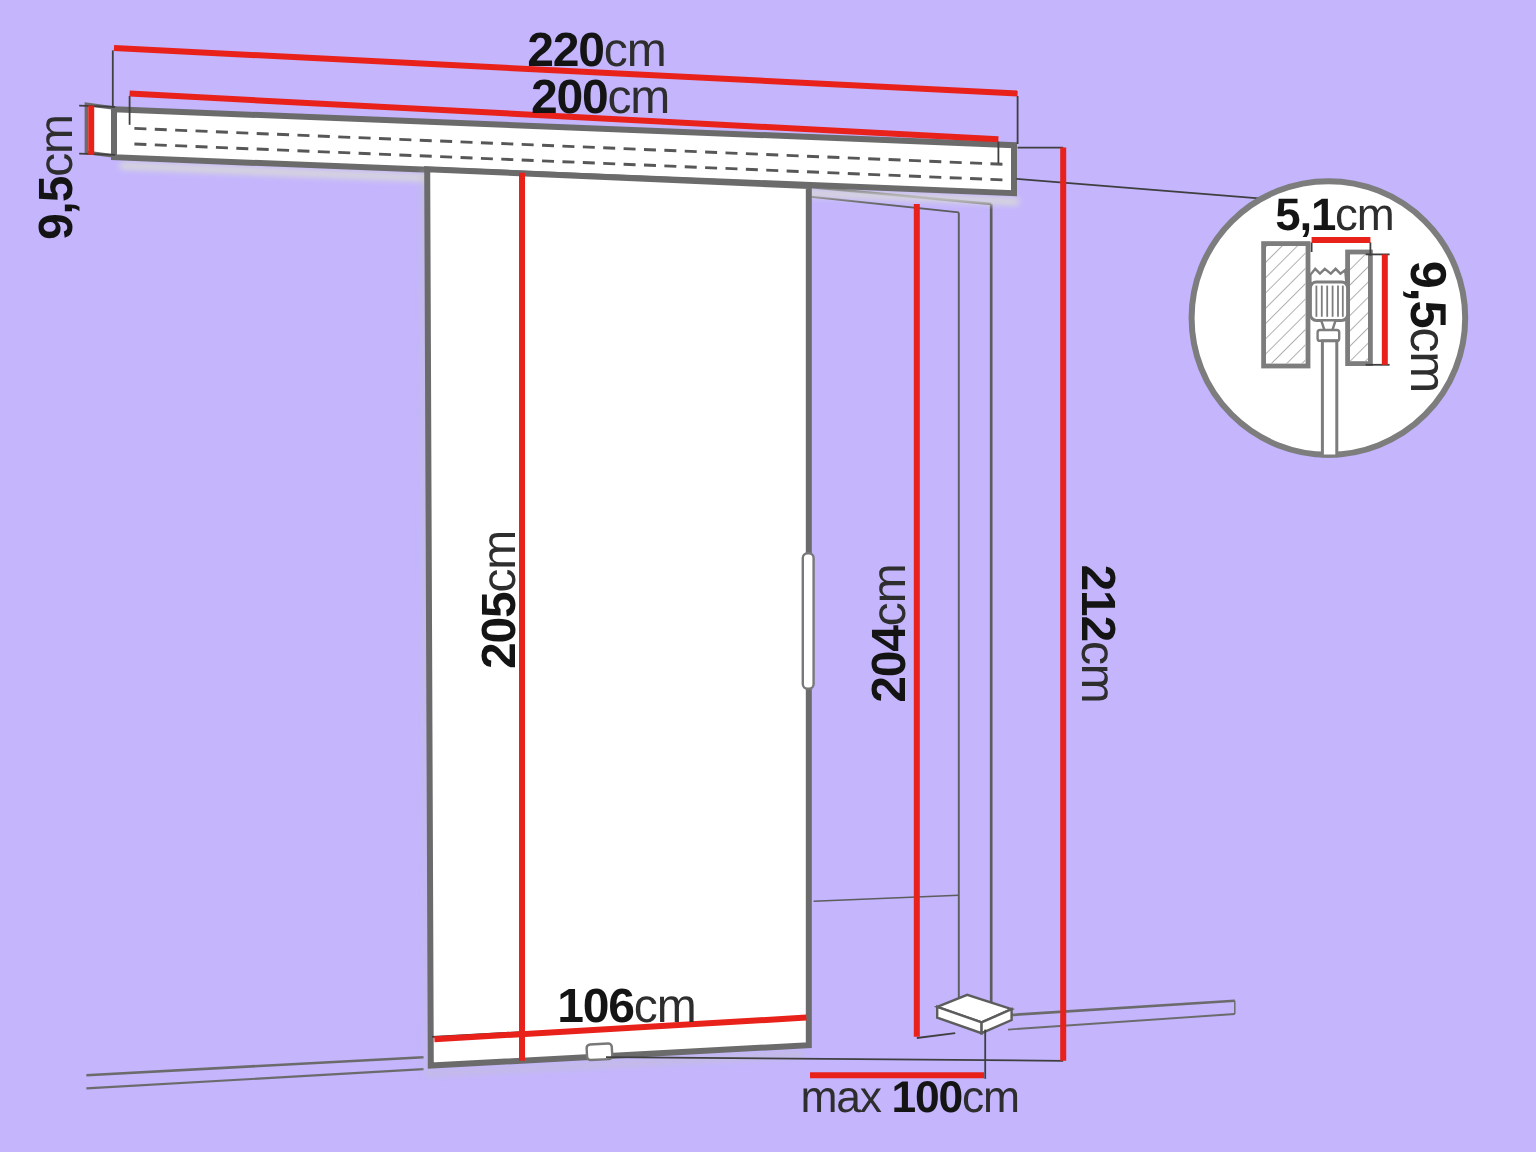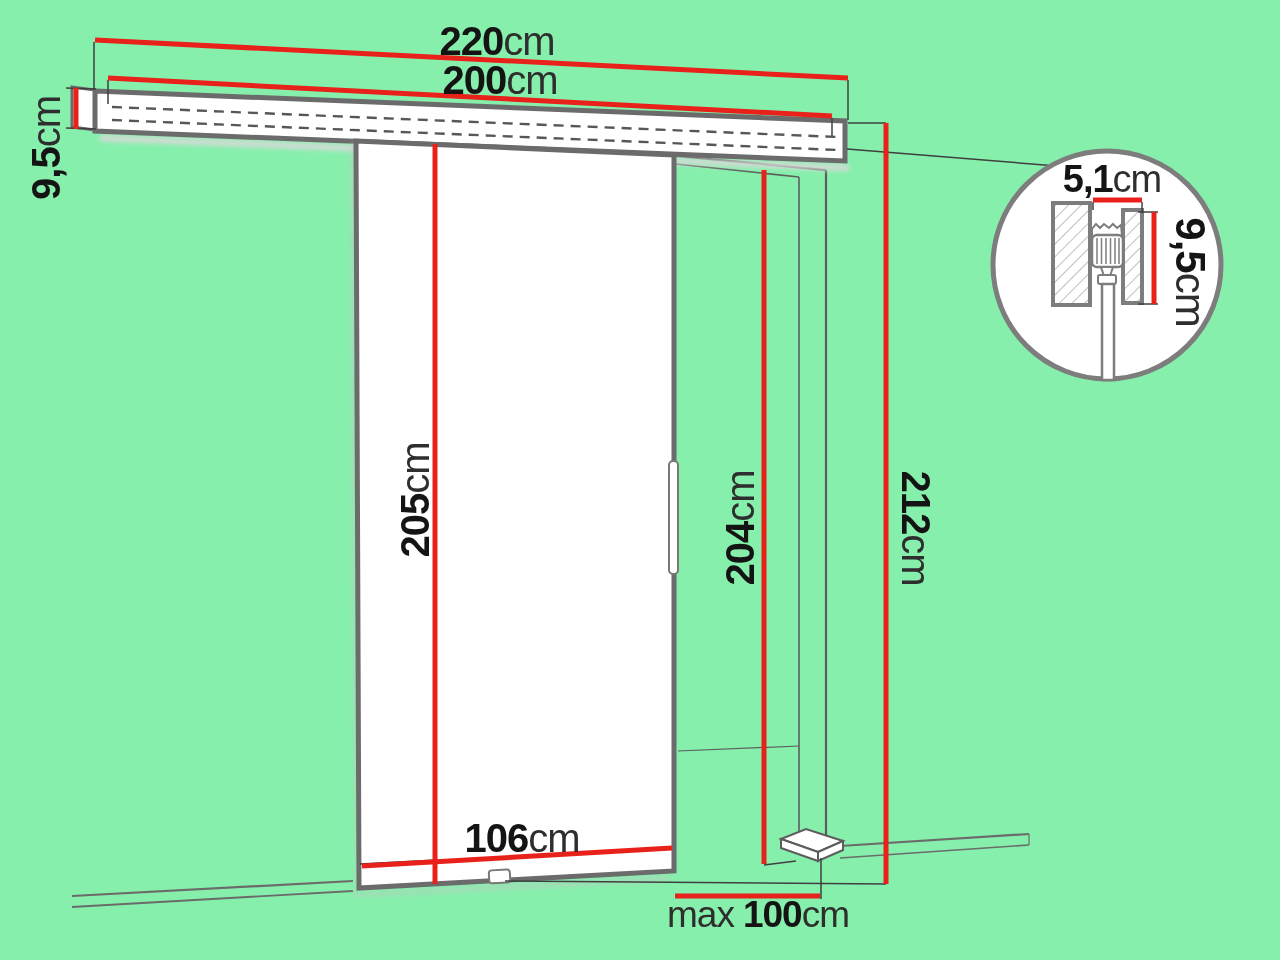--- a/index.html
+++ b/index.html
@@ -1,16 +1,16 @@
 <!DOCTYPE html>
 <html><head>
 <meta charset="utf-8">
 <style>
   html,body{margin:0;padding:0;background:#ffffff;}
-  .stage{width:1280px;height:960px;position:relative;background:#86efac;overflow:hidden;}
+  .stage{width:1280px;height:960px;position:relative;background:#c4b5fd;overflow:hidden;}
   svg{display:block;}
   text{font-family:"Liberation Sans","DejaVu Sans",sans-serif;fill:#141414;letter-spacing:-1px;}
   .num{font-weight:bold;fill:#141414;}
   .unit{font-weight:normal;fill:#2e2e2e;}
   .pre{font-weight:normal;fill:#2e2e2e;}
   .dim-label{font-size:40px;}
   .dim-label-sm{font-size:37px;}
   .dim-label-detail{font-size:38px;}
   .dim-label-detail-v{font-size:42px;}
 </style>

